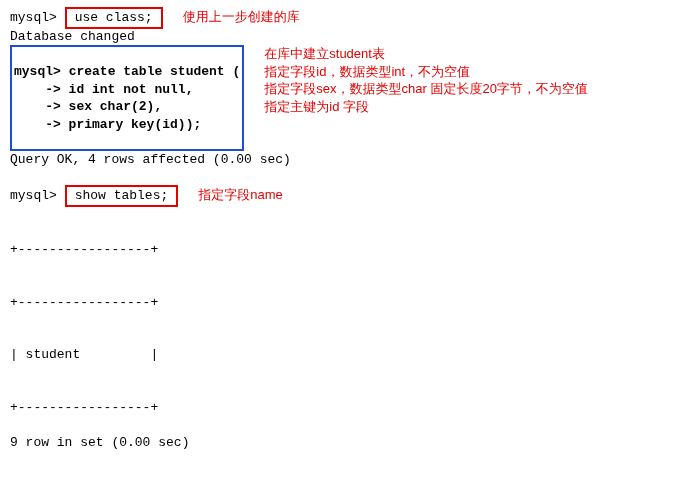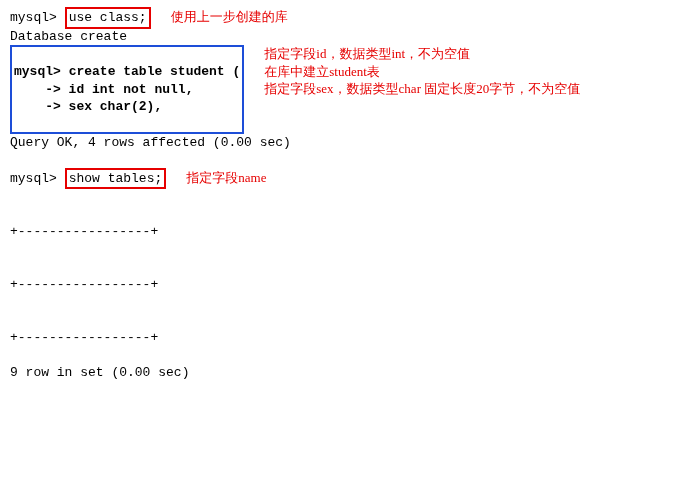--- a/index.html
+++ b/index.html
@@ -10,65 +10,68 @@
       padding: 8px 10px;
       width: 674px;
       box-sizing: border-box;
       position: relative;
       line-height: 1.35;
     }
     .line { white-space: pre; }
     .boxed {
       border: 2px solid #e60000;
       display: inline-block;
-      padding: 0 2px;
+      padding: 0 8px;
       margin: -1px 0;
     }
     .boxed-block {
       border: 2px solid #1d4ed8;
       display: inline-block;
       padding: 16px 2px;
       font-weight: bold;
     }
     .annot {
       color: #e60000;
-      font-family: Liberation Serif, serif;
+      font-family: Liberation Sans, sans-serif;
       font-size: 13px;
       white-space: nowrap;
     }
     .annot.inline { margin-left: 20px; }
     .row { display: flex; align-items: flex-start; }
     .left-col { flex-shrink: 0; }
     .right-col { margin-left: 20px; }
     .table { white-space: pre; }
   </style>
 </head>
 <body>
 
 <div class="line"><span>mysql&gt;</span> <span class="boxed">use class;</span><span class="annot inline">使用上一步创建的库</span></div>
-<div class="line">Database create</div>
+<div class="line">Database changed</div>
 
 <div class="row">
   <div class="left-col">
     <div class="boxed-block">
       <div class="line"><span>mysql&gt;</span> <span>create table student (</span></div>
       <div class="line">    -&gt; id int not null,</div>
       <div class="line">    -&gt; sex char(2),</div>
+      <div class="line">    -&gt; primary key(id));</div>
     </div>
   </div>
   <div class="right-col">
+    <div class="annot">在库中建立student表</div>
     <div class="annot">指定字段id，数据类型int，不为空值</div>
-    <div class="annot">在库中建立student表</div>
     <div class="annot">指定字段sex，数据类型char 固定长度20字节，不为空值</div>
+    <div class="annot">指定主键为id 字段</div>
   </div>
 </div>
 
 <div class="line">Query OK, 4 rows affected (0.00 sec)</div>
 <div class="line">&nbsp;</div>
 
 <div class="line"><span>mysql&gt;</span> <span class="boxed">show tables;</span><span class="annot inline">指定字段name</span></div>
 <div class="table">
   <div class="line">+-----------------+</div>
   <div class="line">+-----------------+</div>
+  <div class="line">| student         |</div>
   <div class="line">+-----------------+</div>
 </div>
 <div class="line">9 row in set (0.00 sec)</div>
 <div class="line">&nbsp;</div>
 
 </body></html>

